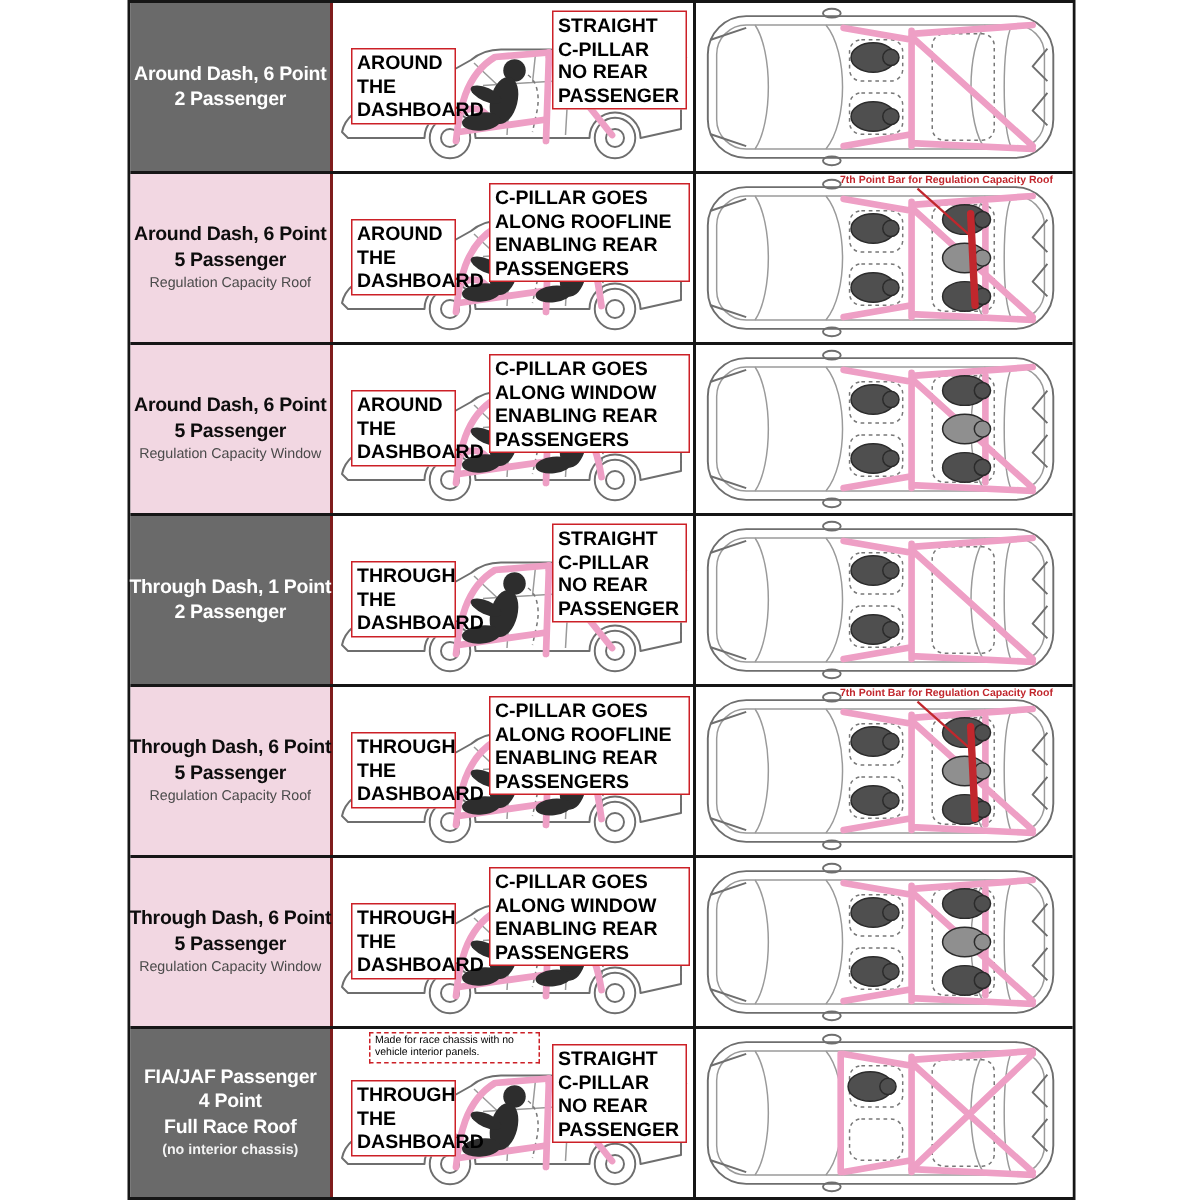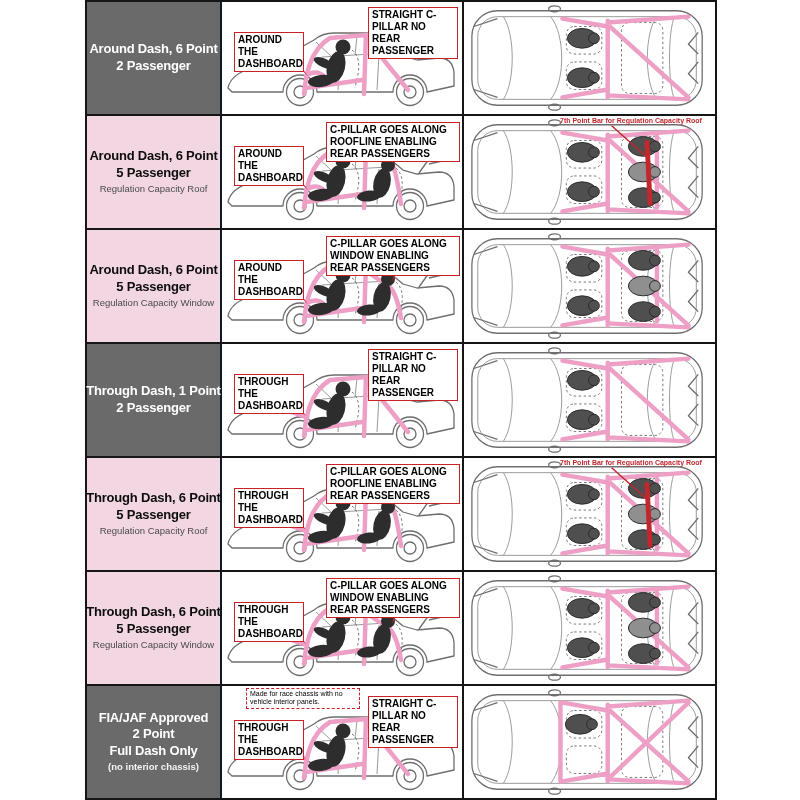--- a/index.html
+++ b/index.html
@@ -1,34 +1,34 @@
 <!DOCTYPE html>
 <html><head>
 <meta charset="utf-8">
 <style>
   html,body{margin:0;padding:0;background:#fff;width:800px;height:800px;overflow:hidden;
             font-family:"Liberation Sans",sans-serif;}
   .chart{position:absolute;left:85px;top:0;width:632px;height:800px;
          border:2px solid #161616;box-sizing:border-box;display:flex;flex-direction:column;background:#fff;}
   .row{flex:1;display:flex;border-bottom:2px solid #161616;min-height:0;}
   .row:last-child{border-bottom:none;}
-  .label-cell{width:129px;flex:0 0 129px;border-right:2px solid #0f172a;
+  .label-cell{width:129px;flex:0 0 129px;border-right:2px solid #7f1d1d;
               display:flex;flex-direction:column;justify-content:center;align-items:center;
               text-align:center;padding:0 2px;box-sizing:content-box;}
   .row-gray .label-cell{background:#6a6a6a;color:#fff;}
   .row-pink .label-cell{background:#f2d7e2;color:#0d0d0d;}
   .t-line{font-size:13px;font-weight:bold;line-height:1.3;white-space:nowrap;letter-spacing:-.2px;}
   .t-sub{font-size:9.5px;line-height:1.5;white-space:nowrap;}
   .row-pink .t-sub{color:#4a4a4a;}
   .row-gray .t-sub{color:#f3f3f3;font-weight:bold;}
   .side-cell{width:240px;flex:0 0 240px;border-right:2px solid #161616;position:relative;background:#fff;}
   .top-cell{flex:1;position:relative;background:#fff;}
   .art{display:block;width:100%;height:100%;}
   .co{position:absolute;border:1.6px solid #cc2027;background:#fff;padding:1px 3px;
-      font-size:10px;font-weight:bold;line-height:1.2;color:#000;z-index:3;}
+      font-size:13px;font-weight:bold;line-height:1.2;color:#000;z-index:3;}
   .co-dashed{border-style:dashed;font-weight:normal;font-size:7px;}
   .rednote{position:absolute;color:#c1272d;font-size:7px;font-weight:bold;white-space:nowrap;z-index:3;}
   
   .car{stroke:#6e6e6e;stroke-width:1.3;fill:none;stroke-linejoin:round;}
   .car-light{stroke:#9a9a9a;stroke-width:1;fill:none;}
   .pinkbar{stroke:#ee9fc5;stroke-width:4.5;fill:none;stroke-linecap:round;stroke-linejoin:round;}
   .dots{stroke:#777;stroke-width:1;fill:none;stroke-dasharray:2.5 2.5;}
   .fig{fill:#2d2d2d;stroke:none;}
   .figtop{fill:#4f4f4f;stroke:#2b2b2b;stroke-width:1;}
   .figtop-mid{fill:#8f8f8f;stroke:#2b2b2b;stroke-width:1;}
@@ -322,23 +322,23 @@
         <use href="#occ-top" class="figtop" transform="translate(120,76)"></use>
         <use href="#occ-top" class="figtop" transform="translate(182,30)"></use>
         <use href="#occ-top" class="figtop-mid" transform="translate(182,56)"></use>
         <use href="#occ-top" class="figtop" transform="translate(182,82)"></use>
       </svg>
     </div>
   </div>
 
   <div class="row row-gray">
     <div class="label-cell">
-      <div class="t-line">FIA/JAF Approved</div>
-      <div class="t-line">2 Point</div>
-      <div class="t-line">Full Dash Only</div>
+      <div class="t-line">FIA/JAF Passenger</div>
+      <div class="t-line">4 Point</div>
+      <div class="t-line">Full Race Roof</div>
       <div class="t-sub">(no interior chassis)</div>
     </div>
     <div class="side-cell">
       <svg class="art" viewBox="0 0 240 112">
         <use href="#car-side"></use>
           <use href="#seat-dots-front"></use>
         <use href="#cage-apillar"></use>
           <use href="#dash-through"></use>
           <use href="#cage-hoop"></use>
           <use href="#cage-door"></use>

